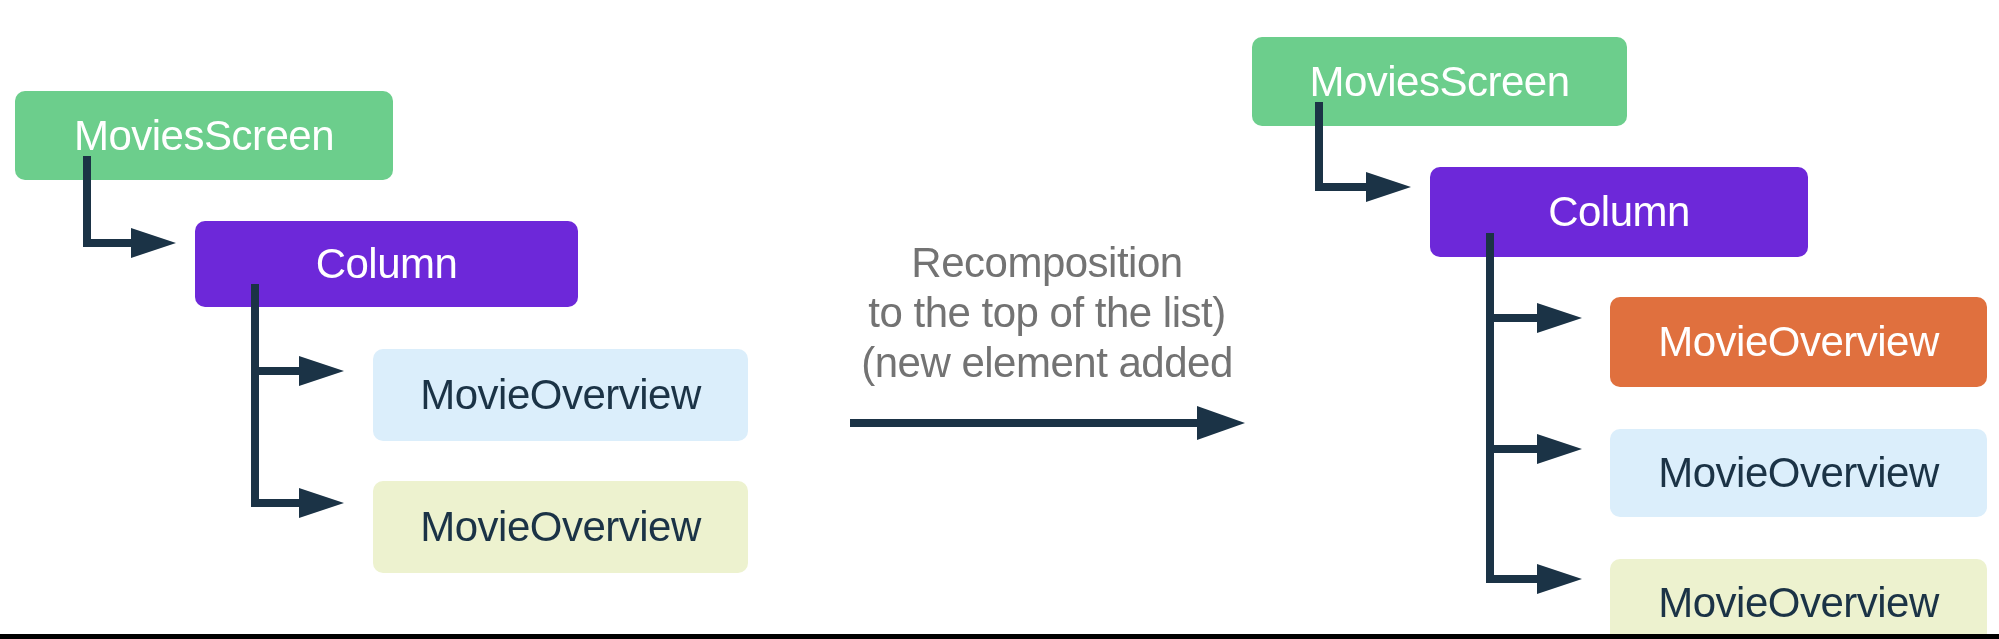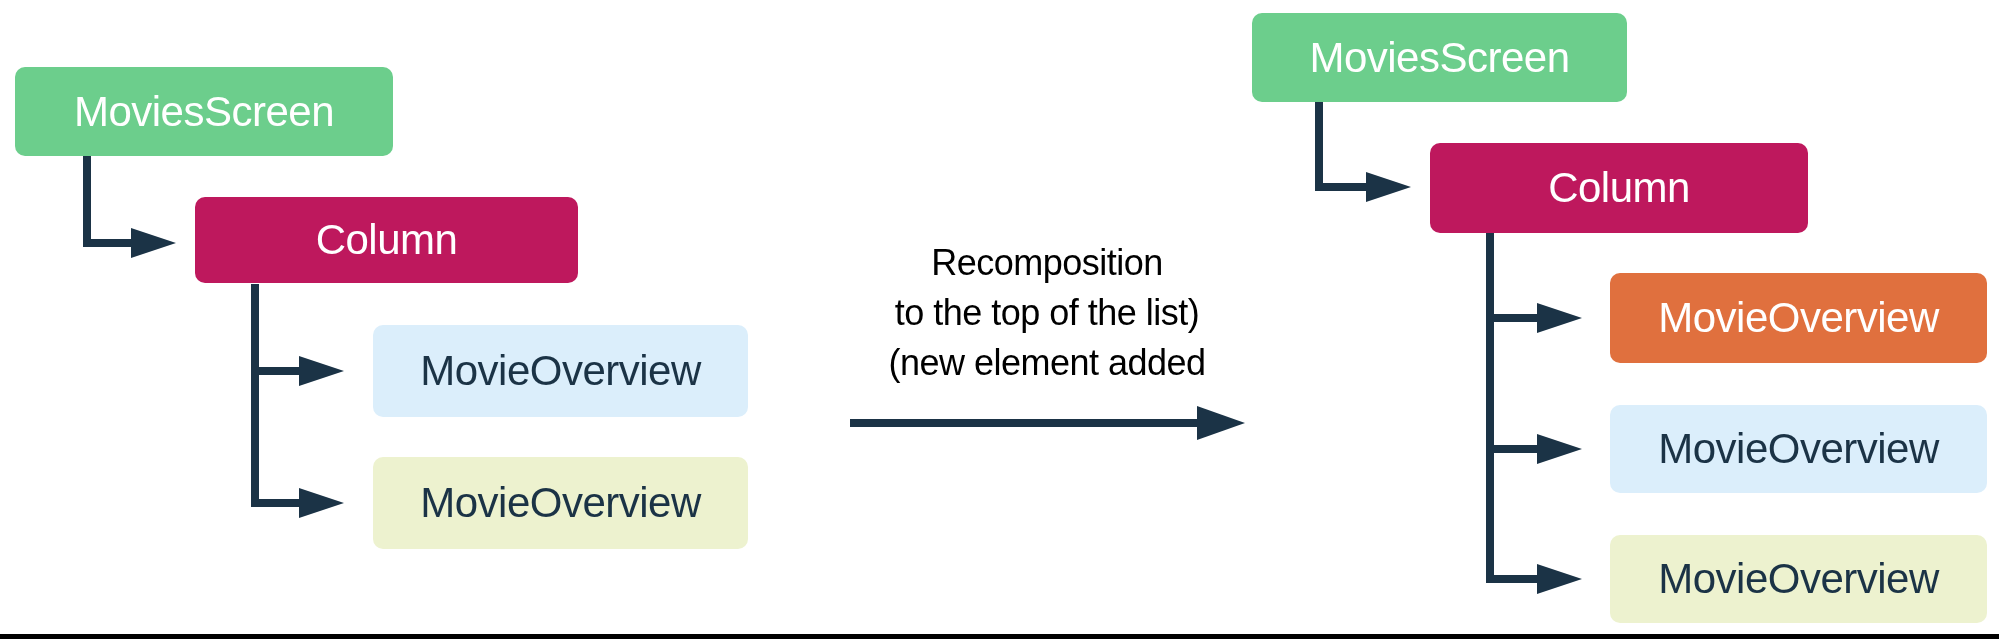--- a/index.html
+++ b/index.html
@@ -14,23 +14,24 @@
   .node {
     position: absolute;
     display: flex;
     align-items: center;
     justify-content: center;
     border-radius: 10px;
     font-size: 42px;
     font-weight: 500;
     letter-spacing: -0.5px;
     white-space: nowrap;
+    margin-top: 24px;
   }
   .c-green   { background: #6cce8c; color: #ffffff; }
-  .c-blue    { background: #be185d; color: #ffffff; }
+  .c-blue    { background: #6d28d9; color: #ffffff; }
   .c-lblue   { background: #dbeefb; color: #1b3346; }
   .c-lyellow { background: #edf2cf; color: #1b3346; }
   .c-orange  { background: #e0703e; color: #ffffff; }
 
   .vline, .hline { position: absolute; background: #1b3346; }
   .ahead {
     position: absolute;
     width: 0; height: 0;
     border-top: 15px solid transparent;
     border-bottom: 15px solid transparent;
@@ -40,22 +41,22 @@
     border-top-width: 17px;
     border-bottom-width: 17px;
     border-left-width: 48px;
   }
   .annotation {
     position: absolute;
     left: 797px;
     top: 238px;
     width: 500px;
     text-align: center;
-    color: #000000;
-    font-size: 36px;
+    color: #737373;
+    font-size: 42px;
     line-height: 50px;
     font-weight: 500;
     letter-spacing: -0.5px;
     white-space: nowrap;
   }
   .bottom-rule {
     position: absolute;
     left: 0; top: 634px;
     width: 1999px; height: 5px;
     background: #000000;

